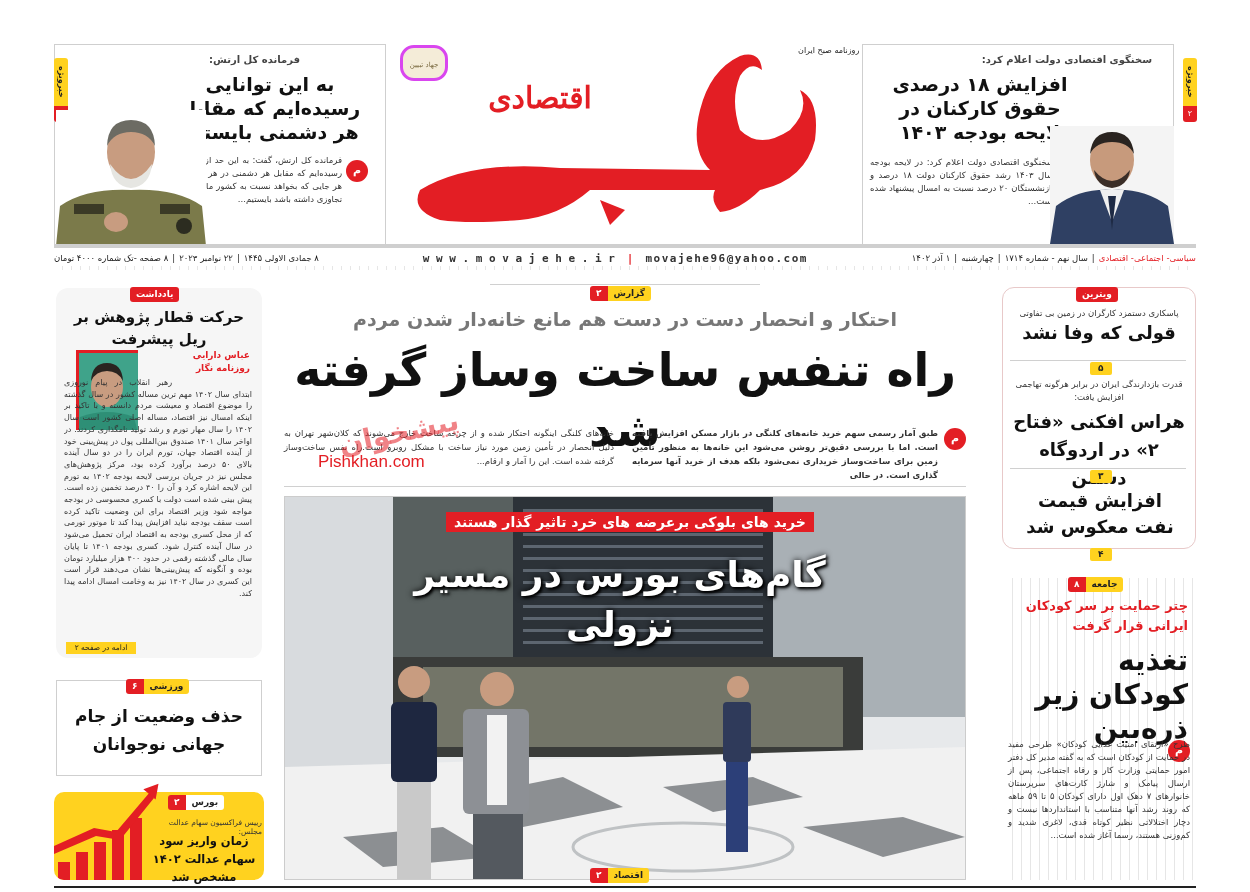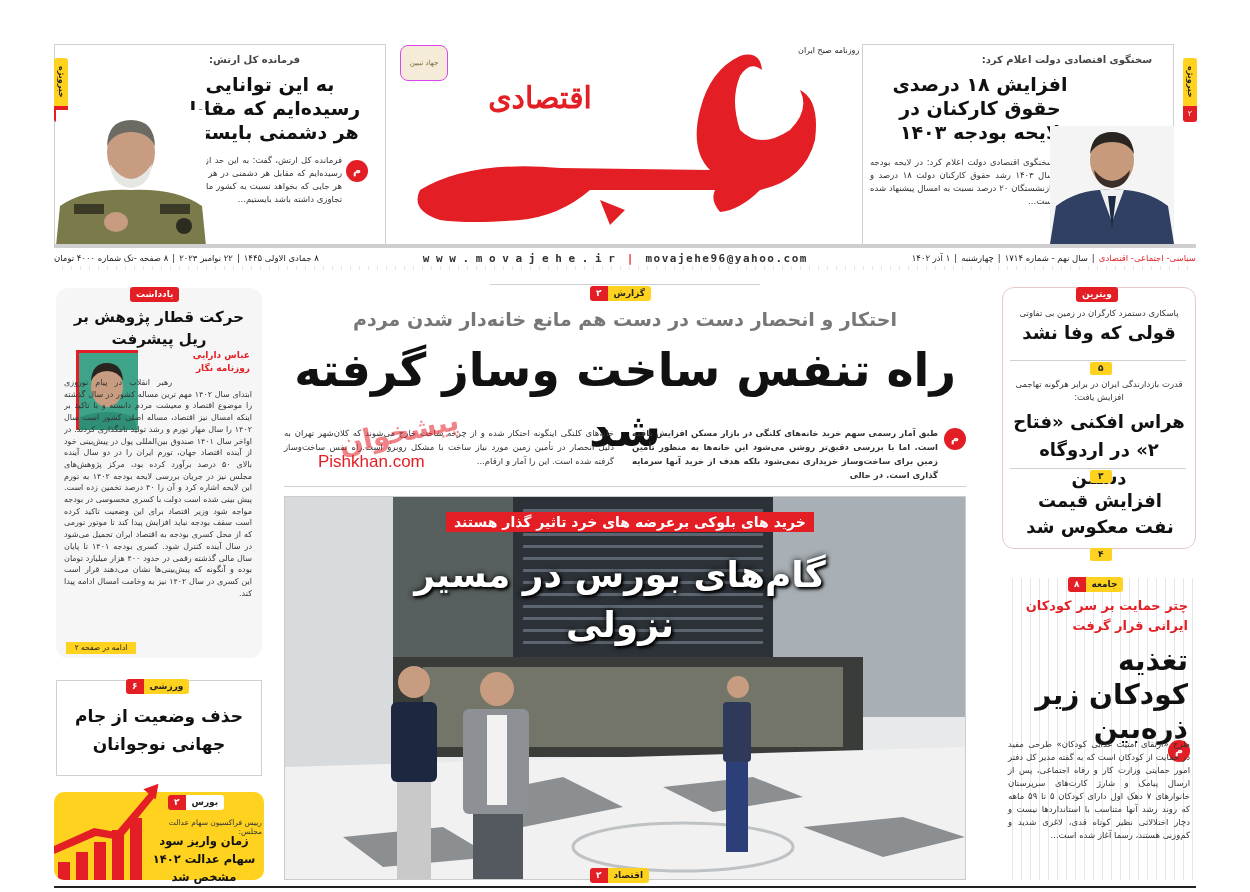--- a/index.html
+++ b/index.html
@@ -66,21 +66,21 @@
     <rect x="104" y="94" width="30" height="10" fill="#3b3a26"></rect>
     <ellipse cx="75" cy="42" rx="24" ry="30" fill="#c89c80"></ellipse>
     <path d="M51 36 Q52 10 75 10 Q98 10 99 36 Q92 22 75 22 Q58 22 51 36 Z" fill="#6c6b63"></path>
     <path d="M54 54 Q75 84 96 54 Q94 76 75 78 Q56 76 54 54 Z" fill="#e6e6e2"></path>
     <ellipse cx="60" cy="112" rx="12" ry="10" fill="#c89c80"></ellipse>
     <circle cx="128" cy="116" r="8" fill="#2c2c20"></circle>
   </svg>
 </div>
 
 <div class="abs" style="left:798px; top:46px; font-size:8px; color:#222;">روزنامه صبح ایران</div>
-<div class="abs" style="left:400px; top:45px; width:48px; height:36px; border:1px solid #d946ef; border-radius:8px; background:#f4ecd8; text-align:center; font-size:7px; line-height:34px; color:#7a6a40;">جهاد تبیین</div>
+<div class="abs" style="left:400px; top:45px; width:48px; height:36px; border:3px solid #d946ef; border-radius:14px; background:#f4ecd8; text-align:center; font-size:7px; line-height:34px; color:#7a6a40;">جهاد تبیین</div>
 <div class="abs" style="left:410px; top:40px; width:420px; height:190px;">
   <svg width="420" height="190" viewBox="0 0 420 190">
     <path d="M10 150 Q60 120 150 128 L300 130 Q280 110 290 70 Q300 30 330 16 Q350 10 352 30 Q340 20 330 36 Q320 60 330 90 Q350 110 380 90 Q400 70 390 50 Q410 60 405 100 Q395 140 350 150 Q330 170 310 172 Q300 160 305 150 L180 150 Q150 176 110 180 Q60 184 30 180 Q0 170 10 150 Z" fill="#e31e24"></path>
     <path d="M190 160 L200 185 L215 170 Z" fill="#e31e24"></path>
     <text x="215" y="80" font-family="DejaVu Serif, serif" font-size="34" font-weight="bold" fill="#e31e24" text-anchor="middle"></text>
   </svg>
 </div>
 <div class="abs" style="left:470px; top:80px; width:140px; font-family:'DejaVu Serif', serif; font-size:30px; font-weight:bold; color:#e31e24; text-align:center;">اقتصادی</div>
 
 <div class="abs" style="left:54px; top:244px; width:1142px; height:4px; background:#cfcfcf;"></div>

